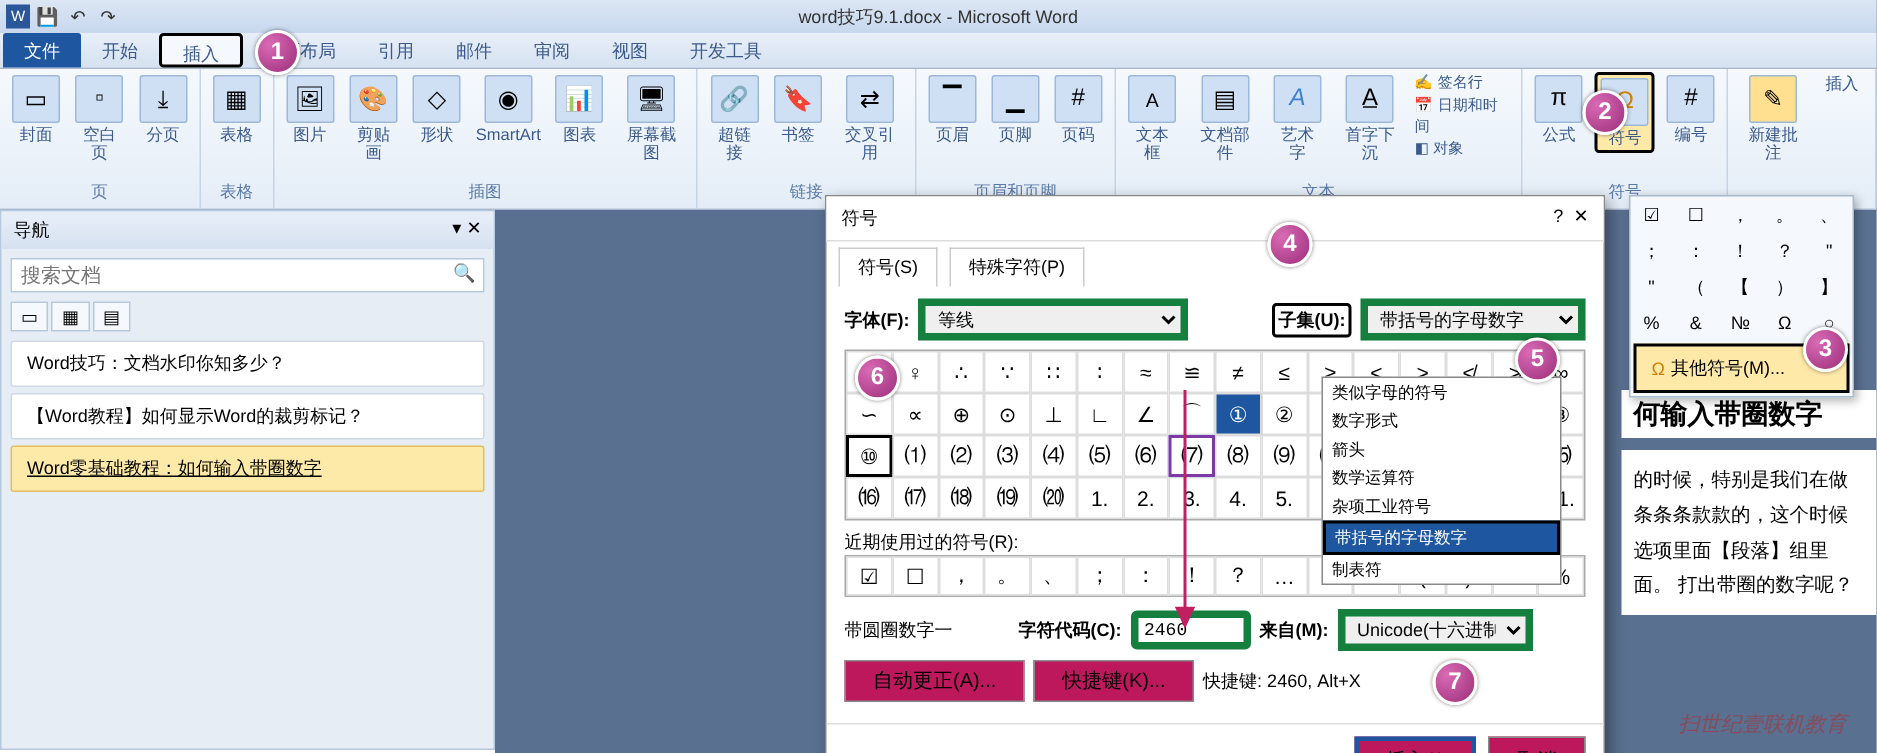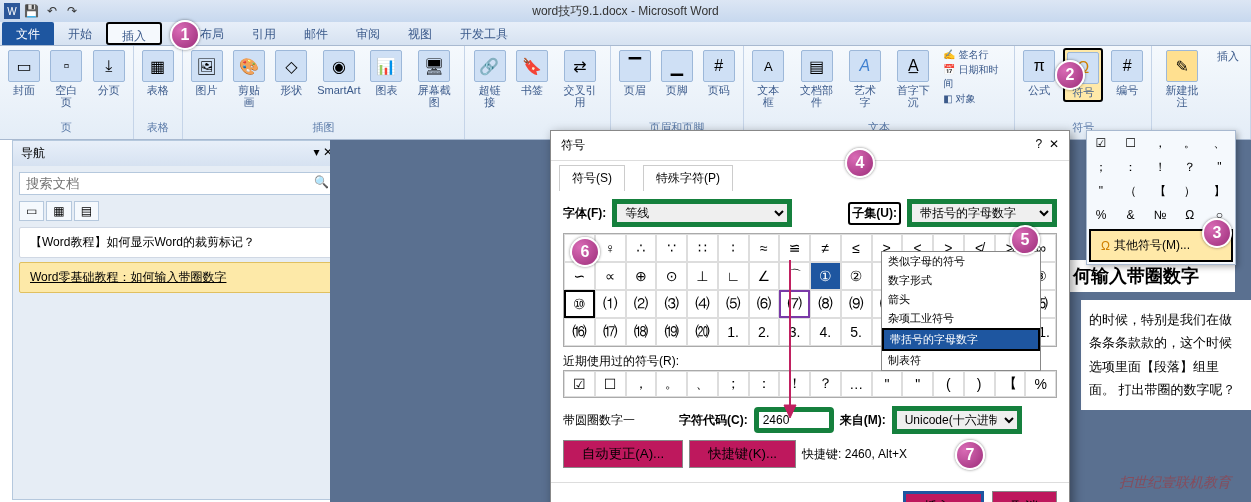--- a/index.html
+++ b/index.html
@@ -20,63 +20,63 @@
 .group { border-right: 1px solid #c5d4e8; padding: 2px 6px; display: flex; flex-direction: column; }
 .group-items { display: flex; gap: 6px; flex: 1; align-items: flex-start; }
 .group-label { text-align: center; color: #5a7aa8; font-size: 11px; padding: 2px 0; }
 .rbtn { display: flex; flex-direction: column; align-items: center; gap: 2px; padding: 2px; cursor: pointer; min-width: 32px; }
 .rbtn .ico { width: 32px; height: 32px; background: #cfe0f5; border: 1px solid #9db8d9; border-radius: 2px; display: flex; align-items: center; justify-content: center; font-size: 16px; }
 .rbtn .lbl { font-size: 11px; color: #3b5a8b; text-align: center; line-height: 1.1; }
 .rbtn.sym-active { background: #ffe9a8; border: 2px solid #000; border-radius: 3px; }
 
 .callout { position: absolute; width: 30px; height: 30px; border-radius: 50%; background: radial-gradient(circle at 30% 30%, #d96bb5, #9c2d7a); color: #fff; font-weight: bold; display: flex; align-items: center; justify-content: center; font-size: 16px; z-index: 100; border: 2px solid #fff; box-shadow: 0 0 3px rgba(0,0,0,0.5); }
 
-.nav-panel { position: absolute; left: 12px; top: 140px; width: 330px; height: 360px; background: #e6edf5; border: 1px solid #b5c8dd; }
+.nav-panel { position: absolute; left: 0; top: 140px; width: 330px; height: 360px; background: #e6edf5; border: 1px solid #b5c8dd; }
 .nav-header { background: linear-gradient(#e8eff9,#d6e2f1); padding: 4px 8px; font-size: 12px; display: flex; justify-content: space-between; }
 .nav-search { margin: 6px; position: relative; }
 .nav-search input { width: 100%; padding: 3px 22px 3px 6px; border: 1px solid #b5c8dd; }
 .nav-search .mag { position: absolute; right: 6px; top: 3px; color: #5a7aa8; }
 .nav-tabs { display: flex; gap: 2px; margin: 4px 6px; }
 .nav-tabs span { padding: 2px 6px; border: 1px solid #b5c8dd; background: #f5f9fd; }
 .nav-list { margin: 6px; }
 .nav-item { background: #fff; border: 1px solid #d0d8e4; padding: 6px 10px; margin-bottom: 4px; border-radius: 2px; cursor: pointer; }
 .nav-item.sel { background: #fde9a8; border-color: #e0c060; text-decoration: underline; }
 
 .doc-area { position: absolute; left: 330px; top: 140px; right: 0; bottom: 0; background: #5a7090; }
 .doc-text { position: absolute; right: 0; top: 160px; width: 170px; background: #fff; padding: 8px; line-height: 1.8; font-size: 13px; }
-.doc-heading { position: absolute; right: 16px; top: 120px; width: 170px; background: #fff; padding: 4px 8px; font-size: 18px; font-weight: bold; }
+.doc-heading { position: absolute; right: 0; top: 120px; width: 170px; background: #fff; padding: 4px 8px; font-size: 18px; font-weight: bold; }
 
 .sym-dropdown { position: absolute; right: 15px; top: 130px; width: 150px; background: #f5f9fd; border: 1px solid #a8b9d0; box-shadow: 2px 2px 6px rgba(0,0,0,0.3); z-index: 50; }
 .sym-grid { display: grid; grid-template-columns: repeat(5,1fr); }
 .sym-grid span { width: 28px; height: 24px; display: flex; align-items: center; justify-content: center; border: 1px solid transparent; }
 .sym-more { padding: 6px 10px; background: #ffe9a8; border: 2px solid #000; margin: 2px; cursor: pointer; display: flex; align-items: center; gap: 4px; }
 
 .dialog { position: absolute; left: 550px; top: 130px; width: 520px; background: #fff; border: 1px solid #888; box-shadow: 3px 3px 10px rgba(0,0,0,0.4); z-index: 40; }
 .dlg-title { background: #fff; padding: 6px 10px; display: flex; justify-content: space-between; border-bottom: 1px solid #ddd; }
 .dlg-tabs { display: flex; padding: 4px 8px 0; }
-.dlg-tab { padding: 4px 12px; border: 1px solid #ccc; border-bottom: none; background: #fff; margin-right: 18px; cursor: pointer; }
+.dlg-tab { padding: 4px 12px; border: 1px solid #ccc; border-bottom: none; background: #fff; margin-right: 8px; cursor: pointer; }
 .dlg-body { padding: 8px 12px; }
 .dlg-row { display: flex; align-items: center; gap: 6px; margin-bottom: 6px; }
 .dlg-row label { font-size: 12px; font-weight: bold; }
 .dlg-row select, .dlg-row input { border: 5px solid #15803d; padding: 1px 4px; font-size: 12px; }
 .subset-wrap { border: 2px solid #000; padding: 1px 2px; border-radius: 3px; }
 .subset-drop { position: absolute; right: 28px; top: 60px; width: 160px; background: #fff; border: 1px solid #888; z-index: 45; }
 .subset-drop div { padding: 2px 6px; font-size: 11px; }
 .subset-drop .hl { background: #1e56a0; color: #fff; border: 2px solid #000; }
 
 .char-grid { display: grid; grid-template-columns: repeat(16,1fr); border: 1px solid #aaa; margin-bottom: 6px; }
 .char-grid span { height: 28px; display: flex; align-items: center; justify-content: center; border: 1px solid #ddd; font-size: 14px; }
 .char-grid .sel { background: #1e56a0; color: #fff; }
 .char-grid .outlined { border: 2px solid #000; }
 .char-grid .outlined2 { border: 2px solid #7a3aa8; }
 
 .recent-grid { display: grid; grid-template-columns: repeat(16,1fr); border: 1px solid #aaa; margin-bottom: 8px; }
 .recent-grid span { height: 26px; display: flex; align-items: center; justify-content: center; border: 1px solid #ddd; font-size: 14px; }
 
-.code-input { border: 3px solid #9050c0; border-radius: 4px; padding: 2px 6px; width: 80px; }
+.code-input { border: 3px solid #9050c0; border-radius: 4px; padding: 2px 6px; width: 80px; font-family: Liberation Mono, monospace; }
 .dlg-buttons { display: flex; gap: 8px; padding: 8px 12px; justify-content: flex-end; border-top: 1px solid #ddd; }
 .dlg-btn { padding: 4px 18px; border: 1px solid #888; background: #be185d; cursor: pointer; }
 .dlg-btn.primary { border: 3px solid #1e56a0; }
 
 .arrow { position: absolute; z-index: 60; stroke: #c02060; fill: #c02060; }
 .watermark { position: absolute; right: 20px; bottom: 10px; color: rgba(180,40,40,0.5); font-size: 14px; font-style: italic; z-index: 200; }
 </style>
 </head>
 <body>
 
@@ -166,20 +166,21 @@
         </div>
       <div class="rbtn">
           <div class="ico">🔖</div>
           <div class="lbl">书签</div>
         </div>
       <div class="rbtn">
           <div class="ico">⇄</div>
           <div class="lbl">交叉引用</div>
         </div>
     </div>
+    <div class="group-label">链接</div>
   </div>
   <div class="group">
     <div class="group-items">
       <div class="rbtn">
           <div class="ico">▔</div>
           <div class="lbl">页眉</div>
         </div>
       <div class="rbtn">
           <div class="ico">▁</div>
           <div class="lbl">页脚</div>
@@ -252,20 +253,21 @@
       <span>导航</span>
       <span>▾ ✕</span>
     </div>
   <div class="nav-search"><input placeholder="搜索文档" style=""><span class="mag">🔍</span></div>
   <div class="nav-tabs">
     <span>▭</span>
     <span>▦</span>
     <span>▤</span>
   </div>
   <div class="nav-list">
+    <div class="nav-item">Word技巧：文档水印你知多少？</div>
     <div class="nav-item">【Word教程】如何显示Word的裁剪标记？</div>
     <div class="nav-item sel">Word零基础教程：如何输入带圈数字</div>
   </div>
 </div>
 
 <div class="doc-area">
   <div class="doc-heading">何输入带圈数字</div>
   <div class="doc-text">的时候，特别是我们在做条条条款款的，这个时候选项里面【段落】组里面。
 打出带圈的数字呢？</div>
 </div>
@@ -313,20 +315,21 @@
       <label>字体(F):</label>
       <select style="width:180px"><option>等线</option></select>
       <span style="flex:1"></span>
       <span class="subset-wrap"><label>子集(U):</label></span>
       <select style="width:150px"><option>带括号的字母数字</option></select>
     </div>
     <div class="subset-drop">
       <div>类似字母的符号</div>
       <div>数字形式</div>
       <div>箭头</div>
+      <div>数学运算符</div>
       <div>杂项工业符号</div>
       <div class="hl">带括号的字母数字</div>
       <div>制表符</div>
     </div>
     <div class="char-grid" id="chargrid">
         <span>♂</span>
         <span>♀</span>
         <span>∴</span>
         <span>∵</span>
         <span>∷</span>

